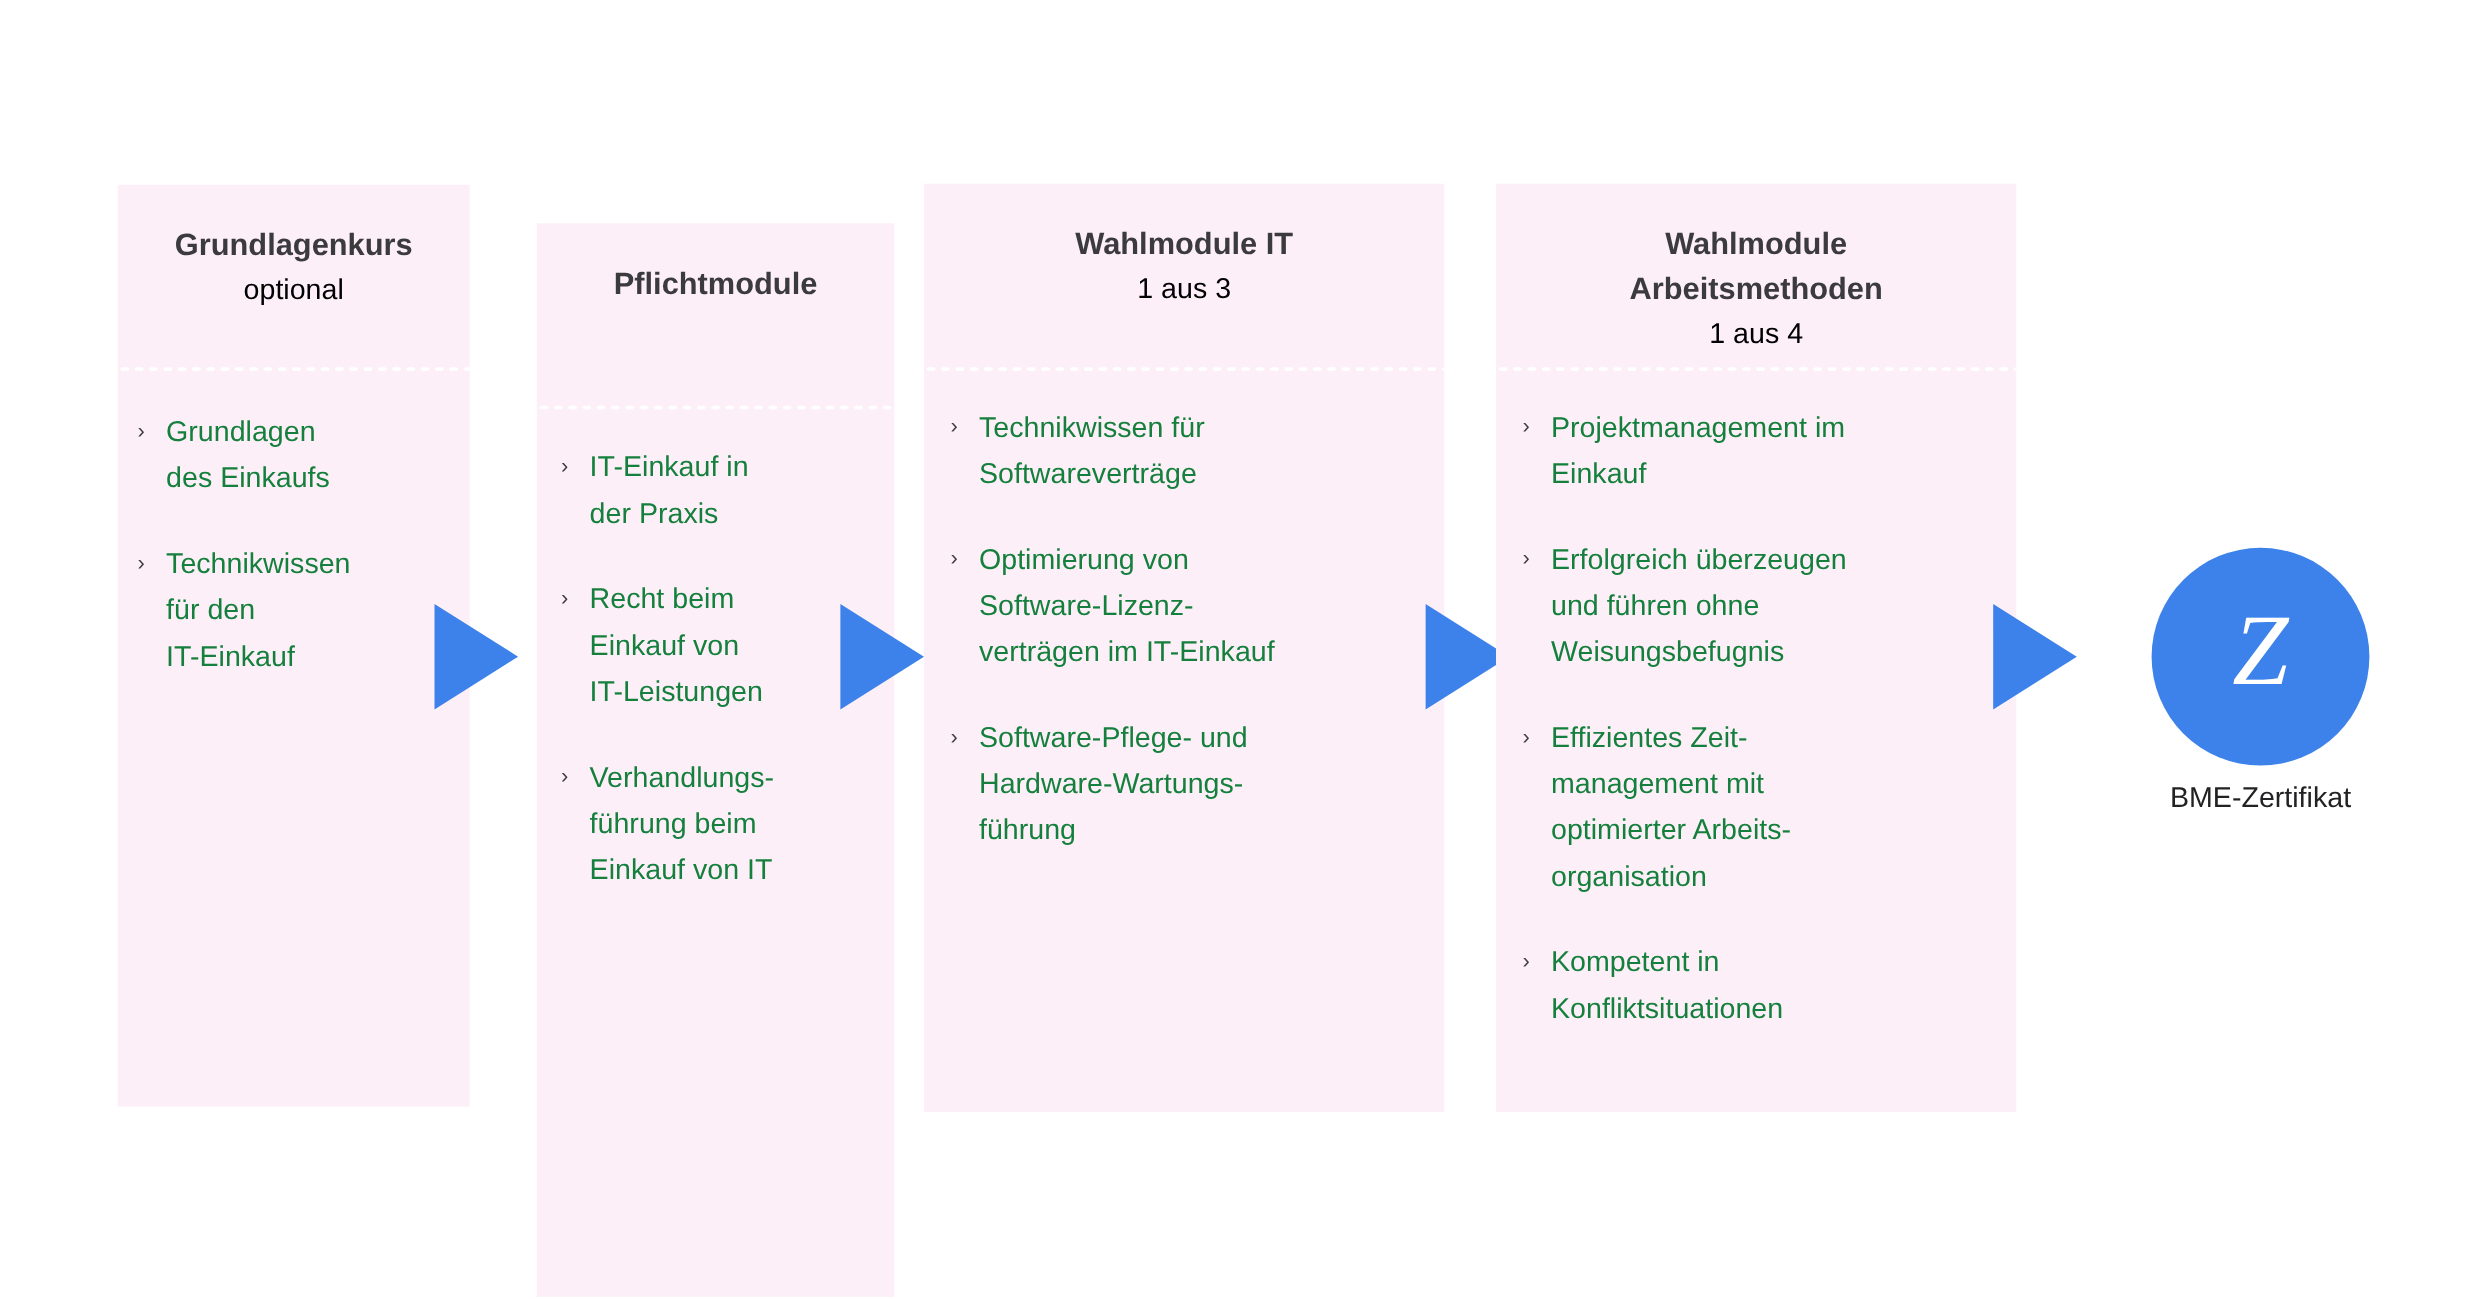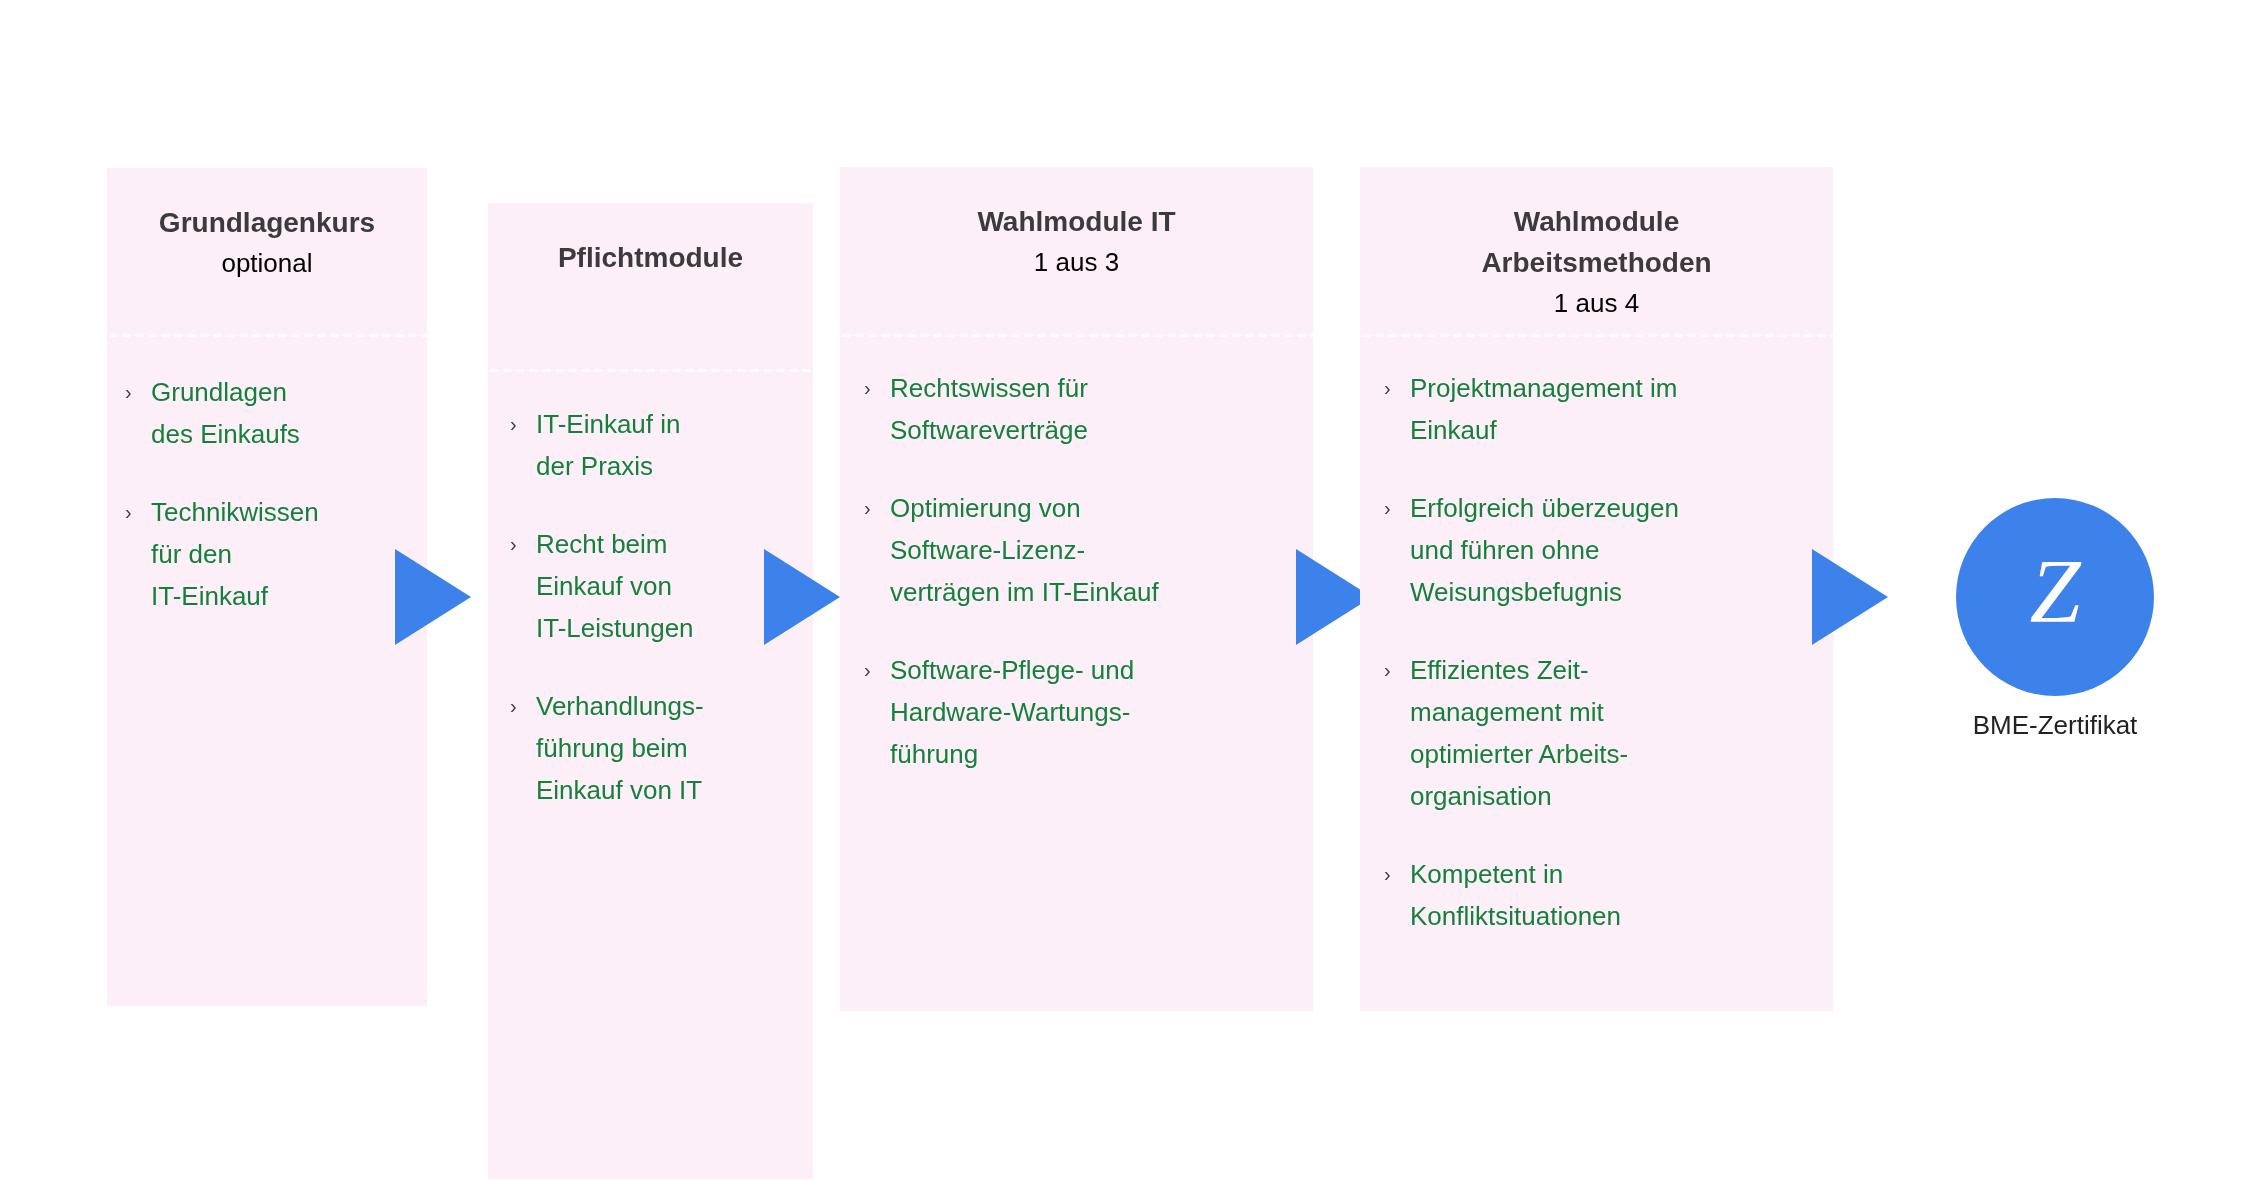--- a/index.html
+++ b/index.html
@@ -184,21 +184,21 @@
 
   <div class="panel" style="left:840px; top:167px; width:473px; height:844px;">
     <div class="panel-head" style="position:absolute; left:0; right:0; top:34px;">
       <div class="panel-title">Wahlmodule IT</div>
       <div class="panel-subtitle">1 aus 3</div>
     </div>
     <div class="divider" style="top:166px;"></div>
     <div class="bullets" style="top:200px; padding:0 18px 0 24px;">
       <div class="bullet">
         <span class="bullet-marker">›</span>
-        <span class="bullet-text">Rechtswissen für
+        <span class="bullet-text">Technikwissen für
 Softwareverträge</span>
       </div>
       <div class="bullet">
         <span class="bullet-marker">›</span>
         <span class="bullet-text">Optimierung von
 Software-Lizenz-
 verträgen im IT-Einkauf</span>
       </div>
       <div class="bullet">
         <span class="bullet-marker">›</span>

